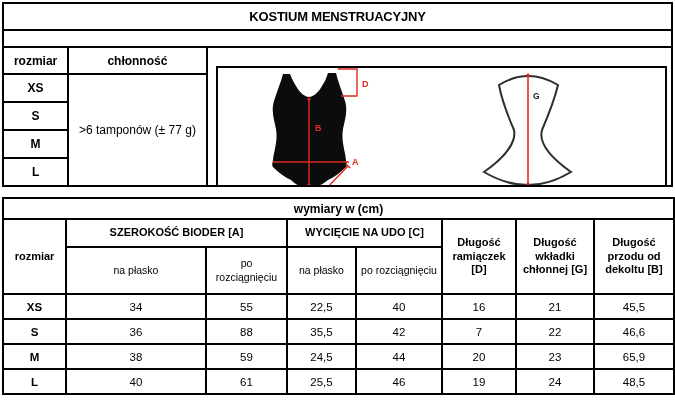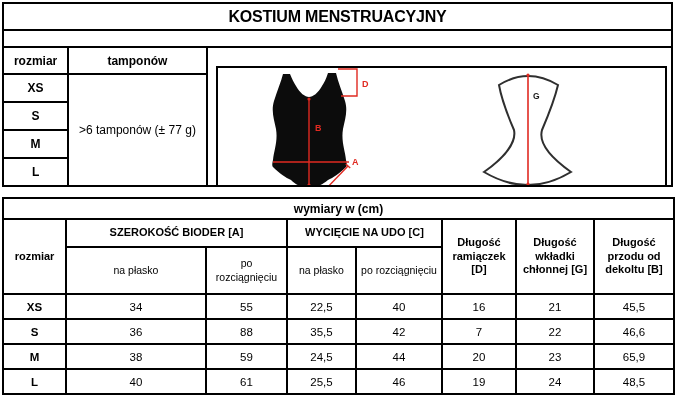--- a/index.html
+++ b/index.html
@@ -6,21 +6,21 @@
   #canvas{
     position:relative;width:675px;height:403px;background:#ffffff;
     font-family:"Liberation Sans", sans-serif;color:#000;
     overflow:hidden;
   }
   table{border-collapse:collapse;table-layout:fixed;}
   td,th{border:2px solid #000;background:#fff;text-align:center;vertical-align:middle;
         padding:0 2px;overflow:hidden;}
   
   #topTable{position:absolute;left:2px;top:2px;width:671px;}
-  #topTable .title-cell{height:25px;font-weight:bold;font-size:16px;letter-spacing:-0.2px;margin-left:32px;}
+  #topTable .title-cell{height:25px;font-weight:bold;font-size:13px;letter-spacing:-0.2px;margin-left:32px;}
   #topTable .empty-cell{height:15px;}
   #topTable th{font-weight:bold;font-size:12px;}
   #topTable .hdr-row th{height:25px;}
   #topTable .size-cell{font-weight:bold;font-size:12px;height:26px;}
   #topTable .absorb-cell{font-size:12px;font-weight:normal;margin-left:24px;}
   .diagram-area{position:relative;vertical-align:top;}
   .diagram-box{
     position:absolute;left:8px;top:18px;width:447px;height:121px;
     border:2px solid #000;background:#fff;
   }
@@ -47,21 +47,21 @@
       </colgroup>
     <tbody>
         <tr>
       <td class="title-cell" colspan="3">KOSTIUM MENSTRUACYJNY</td>
     </tr>
     <tr>
       <td class="empty-cell" colspan="3"></td>
     </tr>
     <tr class="hdr-row">
       <th>rozmiar</th>
-      <th>tamponów</th>
+      <th>chłonność</th>
       <td class="diagram-area" rowspan="5">
         <div class="diagram-box">
           <svg width="447" height="121" viewBox="2 2 447 121">
 
             <g>
               <path fill="#0c0c0c" d="
                 M 67,8
                 C 65,16 61,25 58,35
                 C 55,45 58,53 60,63
                 C 62,75 58,84 57,94

